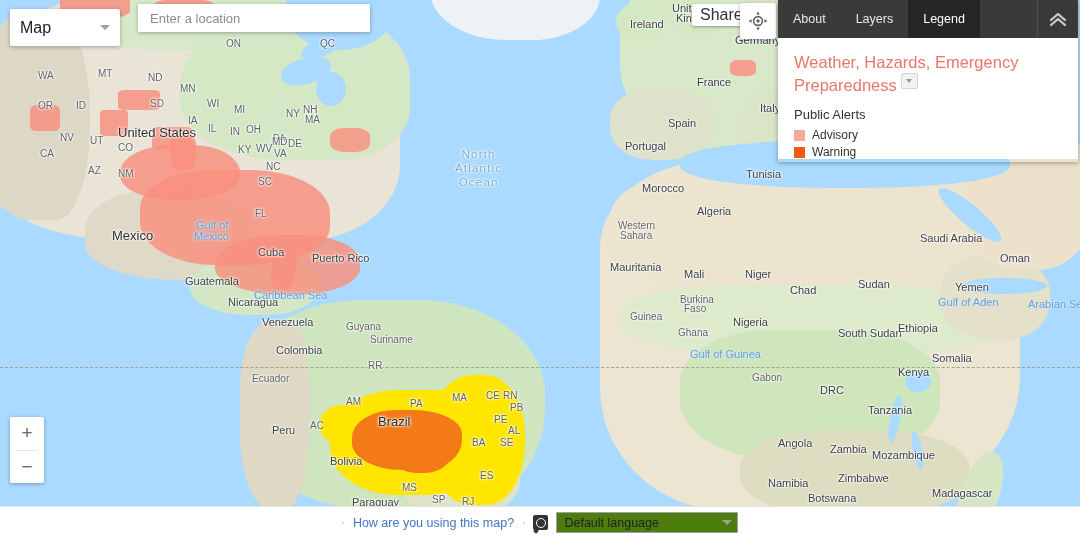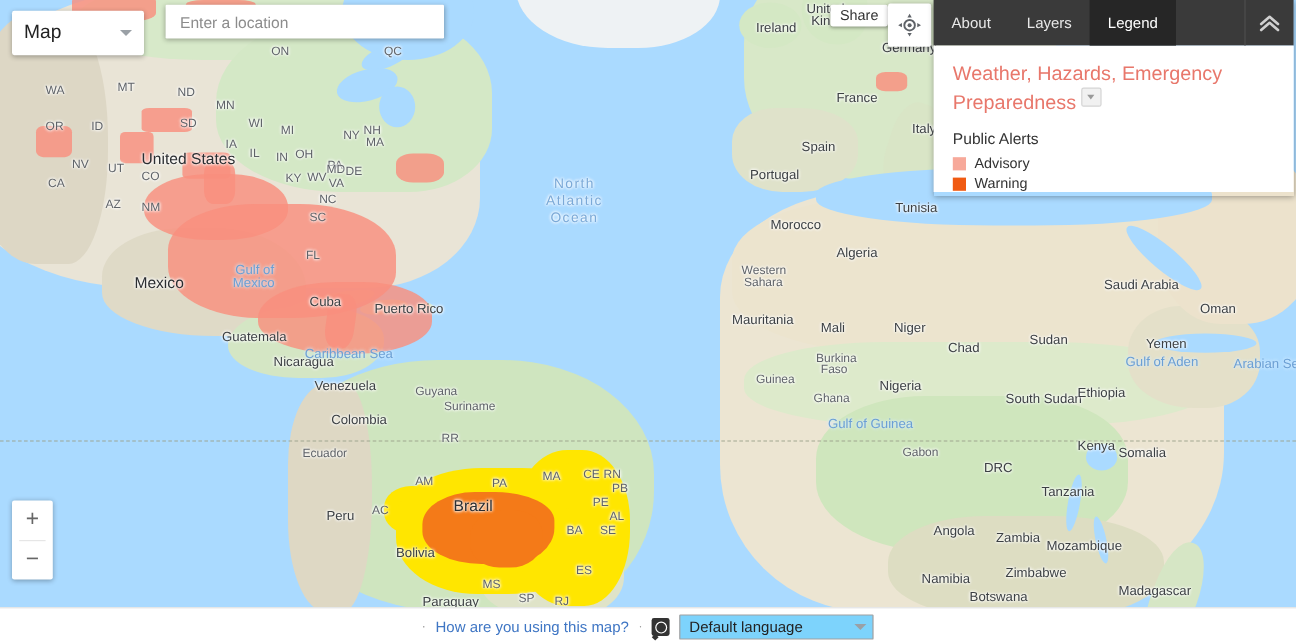--- a/index.html
+++ b/index.html
@@ -127,21 +127,21 @@
   .map-type{left:10px;top:9px;width:110px;height:37px;border-radius:2px;
      display:flex;align-items:center;justify-content:space-between;padding:0 10px;box-sizing:border-box;}
   .map-type .mt-label{font-size:16px;color:#222;}
   .caret{width:0;height:0;border-left:5px solid transparent;border-right:5px solid transparent;
      border-top:5px solid #9aa0a6;}
   .search-box{left:138px;top:4px;width:232px;height:28px;border-radius:1px;
      display:flex;align-items:center;padding:0 12px;box-sizing:border-box;}
   .search-box .ph{font-size:13px;color:#8c8c8c;}
 
   .share-btn{position:absolute;left:692px;top:4px;background:#fff;border-radius:2px;
-     box-shadow:0 1px 3px rgba(0,0,0,.35);padding:2px 8px;font-size:12px;color:#333;}
+     box-shadow:0 1px 3px rgba(0,0,0,.35);padding:2px 8px;font-size:16px;color:#333;}
   .compass{position:absolute;left:740px;top:3px;width:36px;height:36px;background:#fff;border-radius:2px;
      box-shadow:0 1px 4px rgba(0,0,0,.3);display:flex;align-items:center;justify-content:center;}
 
   .zoom-ctrl{left:10px;top:417px;width:34px;height:66px;border-radius:2px;display:flex;
      flex-direction:column;}
   .zoom-btn{flex:1;display:flex;align-items:center;justify-content:center;color:#666;font-size:19px;cursor:pointer;}
   .zoom-ctrl .divider{height:1px;background:#e6e6e6;margin:0 6px;}
 
   .attrib{position:absolute;right:2px;bottom:2px;display:flex;gap:10px;font-size:10px;color:#555;
      background:rgba(255,255,255,.72);padding:1px 4px;}
@@ -171,21 +171,21 @@
   .bottom{position:absolute;left:0;top:506px;width:1080px;height:31px;background:#fff;
      display:flex;align-items:center;justify-content:center;gap:8px;border-top:1px solid #e3e3e3;}
   .bottom .dot{color:#999;font-size:10px;}
   .bottom a{color:#3f76c4;font-size:12.5px;text-decoration:none;}
   .lang-icon{width:15px;height:15px;background:#333;border-radius:2px;position:relative;
      display:inline-block;}
   .lang-icon:before{content:"";position:absolute;left:2.5px;top:2.5px;width:10px;height:10px;
      border:1.4px solid #fff;border-radius:50%;box-sizing:border-box;}
   .lang-icon:after{content:"";position:absolute;left:1px;bottom:-3px;width:4px;height:4px;
      background:#333;transform:rotate(45deg);}
-  .lang-select{height:21px;width:162px;border:1px solid #a0a0a0;border-radius:1px;background:#7dd3fc;
+  .lang-select{height:21px;width:182px;border:1px solid #a0a0a0;border-radius:1px;background:#4d7c0f;
      display:flex;align-items:center;justify-content:space-between;padding:0 5px 0 7px;box-sizing:border-box;
      font-size:12.5px;color:#222;}
 </style>
 </head>
 <body>
 
 <div id="app">
 
   <div class="map-canvas">
     <div class="ocean"></div>
@@ -291,21 +291,21 @@
         <div class="lbl " style="left: 790px; top: 284px;">Chad</div>
         <div class="lbl " style="left: 858px; top: 278px;">Sudan</div>
         <div class="lbl st" style="left: 680px; top: 294px;">Burkina</div>
         <div class="lbl st" style="left: 684px; top: 303px;">Faso</div>
         <div class="lbl st" style="left: 630px; top: 311px;">Guinea</div>
         <div class="lbl st" style="left: 678px; top: 327px;">Ghana</div>
         <div class="lbl " style="left: 733px; top: 316px;">Nigeria</div>
         <div class="lbl " style="left: 838px; top: 327px;">South Sudan</div>
         <div class="lbl " style="left: 898px; top: 322px;">Ethiopia</div>
         <div class="lbl " style="left: 955px; top: 281px;">Yemen</div>
-        <div class="lbl " style="left: 932px; top: 352px; margin-top: 20px;">Somalia</div>
+        <div class="lbl " style="left: 932px; top: 352px;">Somalia</div>
         <div class="lbl " style="left: 898px; top: 366px;">Kenya</div>
         <div class="lbl st" style="left: 752px; top: 372px;">Gabon</div>
         <div class="lbl " style="left: 820px; top: 384px;">DRC</div>
         <div class="lbl " style="left: 868px; top: 404px;">Tanzania</div>
         <div class="lbl " style="left: 778px; top: 437px;">Angola</div>
         <div class="lbl " style="left: 830px; top: 443px;">Zambia</div>
         <div class="lbl " style="left: 872px; top: 449px;">Mozambique</div>
         <div class="lbl " style="left: 768px; top: 477px;">Namibia</div>
         <div class="lbl " style="left: 838px; top: 472px;">Zimbabwe</div>
         <div class="lbl " style="left: 808px; top: 492px;">Botswana</div>

